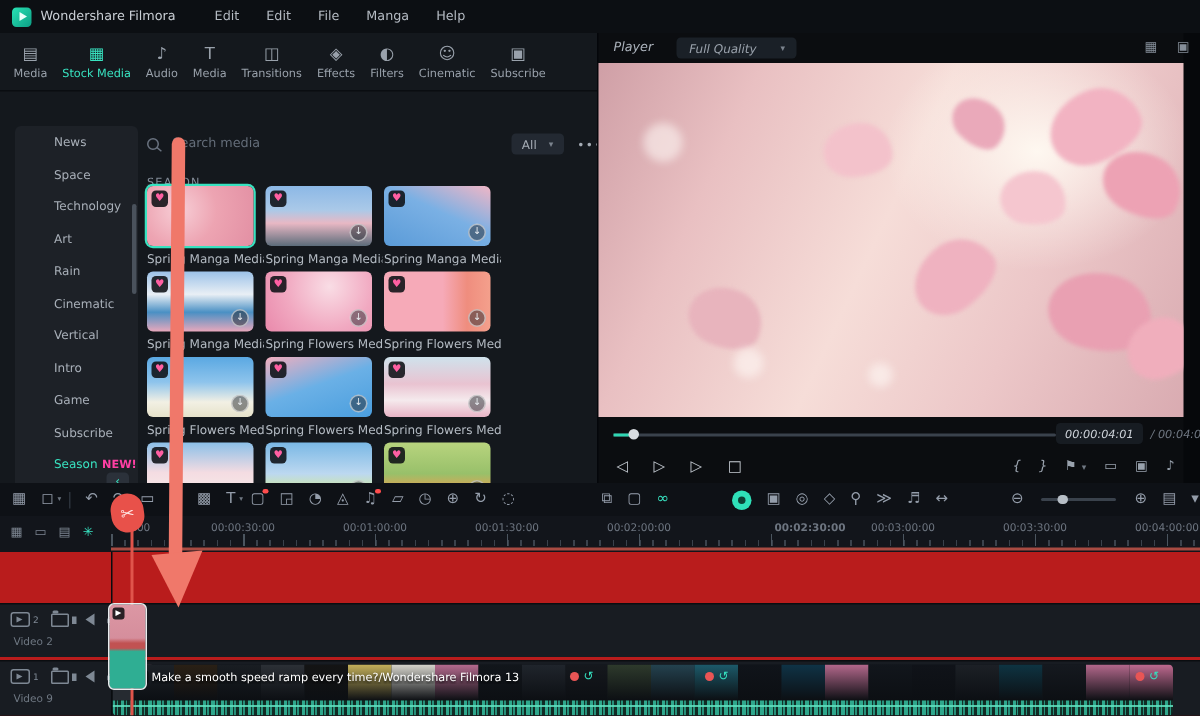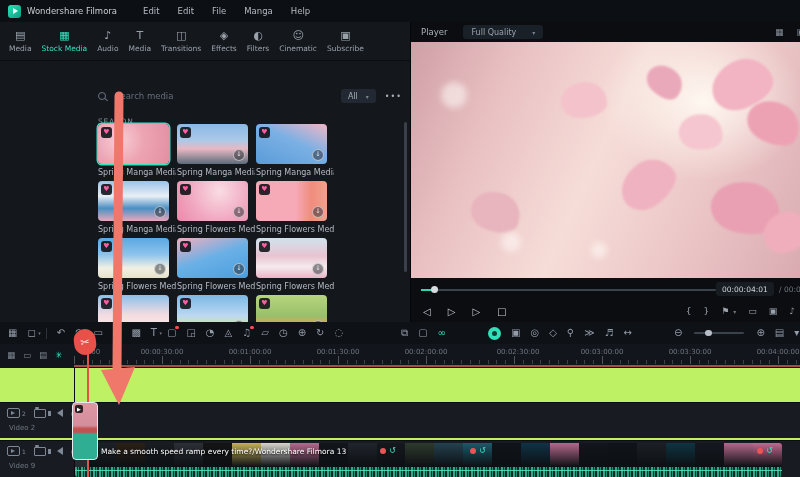--- a/index.html
+++ b/index.html
@@ -38,21 +38,21 @@
   .filter{margin-left:auto;background:#232932;border-radius:3px;padding:2.5px 7px;font-size:8px;color:#a6adb6;display:flex;gap:8px;align-items:center;}
   .filter .chev{font-size:6px;color:#7b838e;}
   .more-btn{margin:0 2px 0 9px;color:#a6adb6;font-size:8px;letter-spacing:1px;}
   .section-label{margin-top:11px;font-size:7.5px;letter-spacing:.8px;color:#838c98;}
   .thumb{position:absolute;width:71px;height:40px;border-radius:4px;background:#333;}
   .thumb.selected{box-shadow:0 0 0 1.5px #38e2c0;}
   .heart-badge{position:absolute;left:3px;top:3px;width:11px;height:11px;background:rgba(14,16,20,.88);border-radius:3px;color:#ff5fa2;font-size:7px;line-height:11px;text-align:center;}
   .dl-badge{position:absolute;right:3px;bottom:3px;width:10px;height:10px;border:1px solid rgba(255,255,255,.55);border-radius:50%;color:#e9edf1;font-size:6.5px;line-height:9px;text-align:center;background:rgba(35,40,46,.5);}
   .thumb-label{position:absolute;font-size:8px;color:#b4bbc3;width:78px;white-space:nowrap;overflow:hidden;}
   
-  .player-panel{left:410px;top:22px;width:390px;height:300px;background:#0b0d10;border-left:1px solid #04060a;}
+  .player-panel{left:398px;top:22px;width:390px;height:300px;background:#0b0d10;border-left:1px solid #04060a;font-style:italic;}
   .player-top{height:20px;display:flex;align-items:center;font-size:8.5px;color:#abb2bb;}
   .player-label{margin-left:10px;}
   .quality{margin-left:16px;background:#1a2027;border-radius:3px;padding:2.5px 8px;display:flex;gap:16px;align-items:center;color:#99a1ab;font-size:8px;}
   .quality .chev{font-size:6px;color:#7b838e;}
   .pt-icons{margin-left:auto;display:flex;gap:13px;color:#858e99;font-size:9px;margin-right:-4px;}
   .preview{position:absolute;left:0;top:20px;width:390px;height:236px;overflow:hidden;
     background:linear-gradient(115deg,#cf9fa6 0%,#e9c0c2 22%,#f6ddd8 48%,#ecc7c8 72%,#d9abb1 100%);}
   .glow{position:absolute;left:40%;top:-20%;width:70%;height:90%;background:radial-gradient(closest-side,rgba(255,250,242,.95),rgba(255,245,238,0) 75%);}
   .petal{position:absolute;border-radius:55% 45% 60% 40%/55% 60% 40% 45%;filter:blur(1.3px);}
   .bokeh{position:absolute;border-radius:50%;filter:blur(3px);background:rgba(255,252,248,.55);}
@@ -79,21 +79,21 @@
   .teal-circle::after{content:"";position:absolute;left:4px;top:4px;width:5px;height:5px;border-radius:50%;background:#0d4034;}
   .zoomslider{width:50px;height:2px;background:#3a424c;border-radius:1px;position:relative;margin:0 2px;}
   .zoomslider .zs-handle{position:absolute;left:11px;top:-2.4px;width:6.5px;height:6.5px;border-radius:50%;background:#b7bec6;}
   .tl-ruler{position:absolute;left:0;top:22px;width:800px;height:24px;background:#12151b;}
   .corner-icons{position:absolute;left:7px;top:6px;display:flex;gap:8px;font-size:8.5px;color:#7c московf;}
   .corner-icons span{color:#7c8591;}
   .ruler-label{position:absolute;top:4px;font-size:7px;color:#6d7580;white-space:nowrap;}
   .ticks-minor{position:absolute;left:74px;bottom:4px;width:726px;height:4px;background:repeating-linear-gradient(90deg,#3a424c 0 1px,transparent 1px 8.8px);}
   .ticks-major{position:absolute;left:74px;bottom:4px;width:726px;height:8px;background:repeating-linear-gradient(90deg,#4b555f 0 1px,transparent 1px 88px);}
   .red-line{position:absolute;left:74px;top:21px;width:726px;height:1.5px;background:#a84b42;}
-  .tl-body{position:absolute;left:0;top:46px;width:800px;height:109px;background:#bef264;}
+  .tl-body{position:absolute;left:0;top:46px;width:800px;height:109px;background:#b91c1c;}
   .track-row{position:absolute;left:0;width:800px;background:#181c22;border-top:1px solid #0a0d10;}
   .row-v2{top:34px;height:35px;}
   .row-v1{top:72px;height:37px;}
   .head-sep{position:absolute;left:74px;top:0;width:1px;height:109px;background:#090c0f;}
   .track-head{position:absolute;left:0;top:0;width:74px;height:100%;}
   .th-icons{position:absolute;left:7px;top:5px;display:flex;gap:8px;align-items:center;color:#7e8894;font-size:8px;}
   .cam{width:11px;height:8px;border:1px solid #7e8894;border-radius:2px;position:relative;}
   .cam::after{content:"";position:absolute;left:2.5px;top:1.5px;border-left:4px solid #7e8894;border-top:2.5px solid transparent;border-bottom:2.5px solid transparent;}
   .cam-num{font-size:6px;margin-left:-6px;}
   .fold{width:10px;height:7px;border:1px solid #7e8894;border-radius:1px;position:relative;}
@@ -174,20 +174,35 @@
       </div>
       <div class="tab">
         <span class="ticon">☺</span>
         <span>Cinematic</span>
       </div>
       <div class="tab">
         <span class="ticon">▣</span>
         <span>Subscribe</span>
       </div>
     </div>
+  <div class="sidebar" id="sidebar">
+      <div class="sb-item">News</div>
+      <div class="sb-item">Space</div>
+      <div class="sb-item">Technology</div>
+      <div class="sb-item">Art</div>
+      <div class="sb-item">Rain</div>
+      <div class="sb-item">Cinematic</div>
+      <div class="sb-item">Vertical</div>
+      <div class="sb-item">Intro</div>
+      <div class="sb-item">Game</div>
+      <div class="sb-item">Subscribe</div>
+      <div class="sb-item sb-season">Season<span class="sb-badge">NEW!</span></div>
+      <div class="sb-collapse">‹</div>
+      <div class="sb-scroll"></div>
+    </div>
   <div class="grid-scroll"></div>
   <div class="media-area">
     <div class="search-row">
       <div class="mag"></div>
       <input class="search-input" readonly="" placeholder="Search media" style="">
       <div class="filter">
         <span>All</span>
         <span class="chev">▾</span>
       </div>
       <div class="more-btn">•••</div>
@@ -363,21 +378,21 @@
         <span>▭</span>
         <span>▤</span>
         <span style="color: rgb(56, 226, 192);">✳</span>
       </div>
     <div id="ruler-labels">
         <div class="ruler-label" style="left: 80px;">00:00</div>
         <div class="ruler-label" style="left: 162px; transform: translateX(-50%);">00:00:30:00</div>
         <div class="ruler-label" style="left: 250px; transform: translateX(-50%);">00:01:00:00</div>
         <div class="ruler-label" style="left: 338px; transform: translateX(-50%);">00:01:30:00</div>
         <div class="ruler-label" style="left: 426px; transform: translateX(-50%);">00:02:00:00</div>
-        <div class="ruler-label" style="left: 518px; transform: translateX(-50%);">00:02:30:00</div>
+        <div class="ruler-label" style="left: 540px; transform: translateX(-50%); font-weight: bold;">00:02:30:00</div>
         <div class="ruler-label" style="left: 602px; transform: translateX(-50%);">00:03:00:00</div>
         <div class="ruler-label" style="left: 690px; transform: translateX(-50%);">00:03:30:00</div>
         <div class="ruler-label" style="left: 778px; transform: translateX(-50%);">00:04:00:00</div>
       </div>
     <div class="ticks-minor"></div>
     <div class="ticks-major"></div>
     <div class="red-line"></div>
   </div>
   <div class="tl-body">
     <div class="track-row row-v2">

